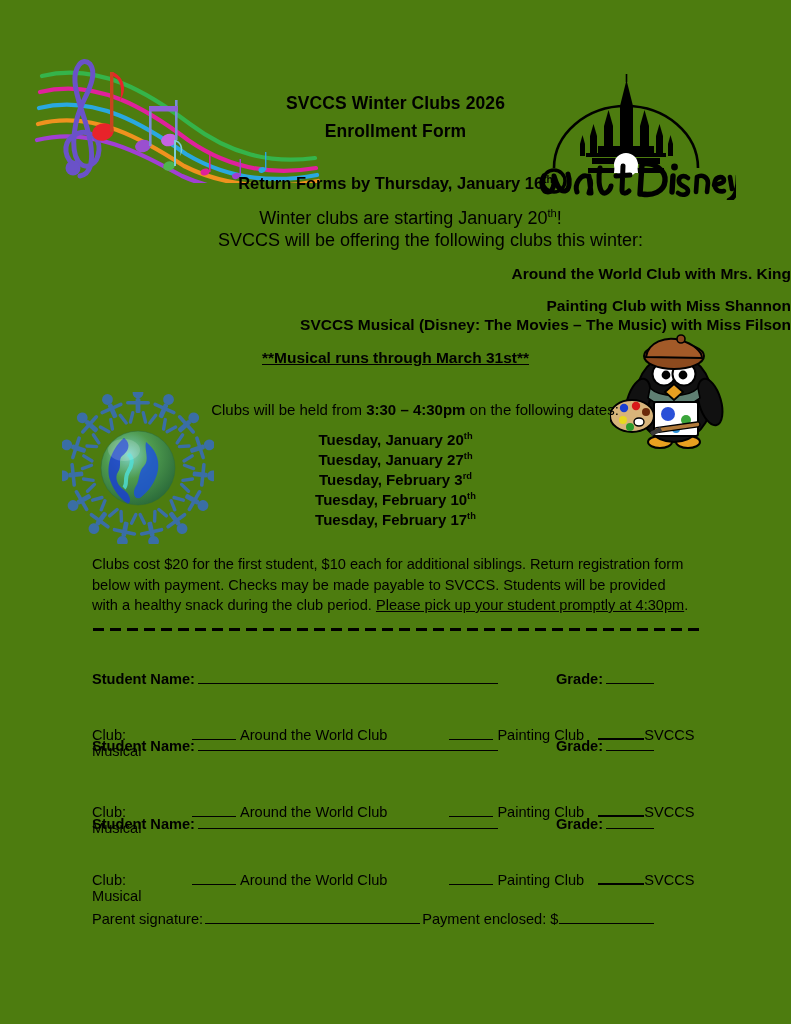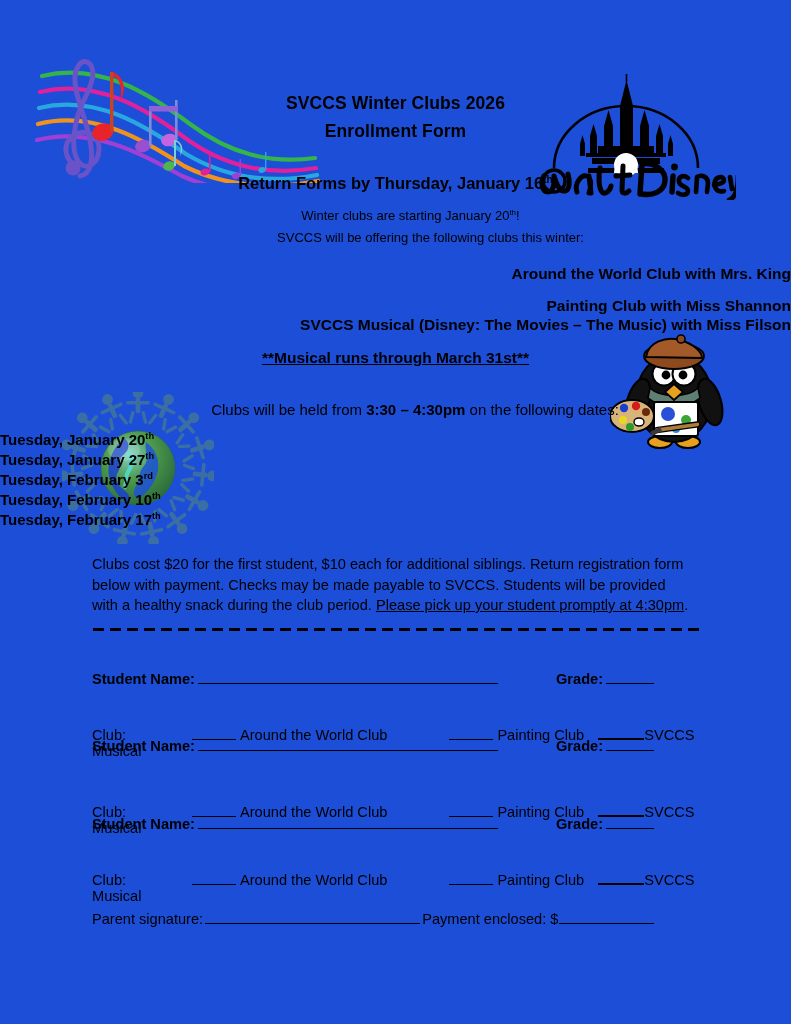--- a/index.html
+++ b/index.html
@@ -12,21 +12,21 @@
     height: 1024px;
     position: relative;
     font-family: "Liberation Sans", sans-serif;
     color: #000000;
     overflow: hidden;
   }
   .page {
     position: relative;
     width: 791px;
     height: 1024px;
-    background: #1d4ed8;
+    background: #4d7c0f;
   }
 
   
   .art { position: absolute; }
   #music-art  { left: 30px;  top: 48px;  width: 290px; height: 135px; }
   #disney-art { left: 536px; top: 72px;  width: 200px; height: 128px; }
   #globe-art  { left: 62px;  top: 392px; width: 152px; height: 152px; }
   #penguin-art{ left: 610px; top: 330px; width: 124px; height: 122px; }
 
   
@@ -47,21 +47,21 @@
     left: 0; right: 0;
     text-align: center;
     font-weight: bold;
     font-size: 16.5px;
   }
 
   .center-reg {
     position: absolute;
     left: 0; right: 0;
     text-align: center;
-    font-size: 13px;
+    font-size: 18px;
     padding-left: 30px;
   }
   #starting-line { top: 208px; }
   #offering-line { top: 230px; margin-left: 40px; }
 
   .club-line {
     position: absolute;
     left: 0; right: 0;
     text-align: right;
     font-weight: bold;
@@ -87,20 +87,21 @@
     text-align: center;
     font-size: 15px;
     padding-left: 39px;
   }
   #held-line b { font-weight: bold; }
 
   #dates-list {
     position: absolute;
     top: 430px;
     left: 0; right: 0;
+    text-align: center;
   }
   #dates-list .date-item {
     font-weight: bold;
     font-size: 15px;
     line-height: 20px;
   }
 
   #cost-para {
     position: absolute;
     left: 92px;

